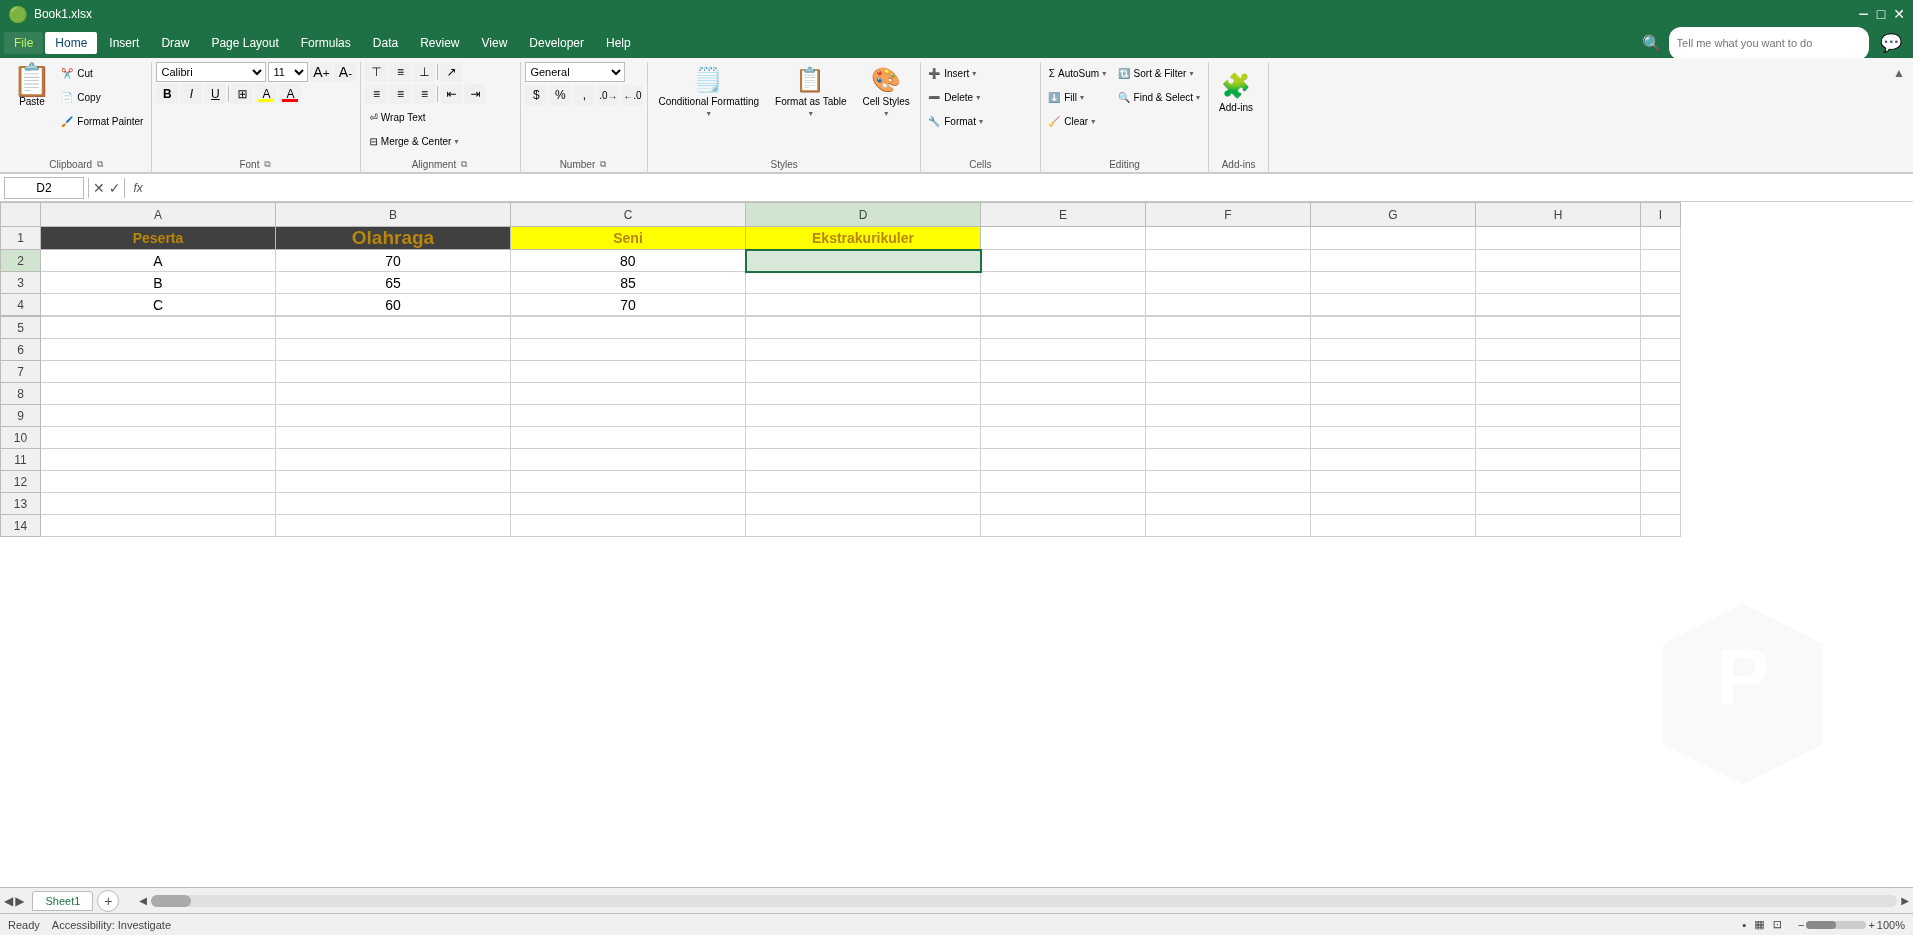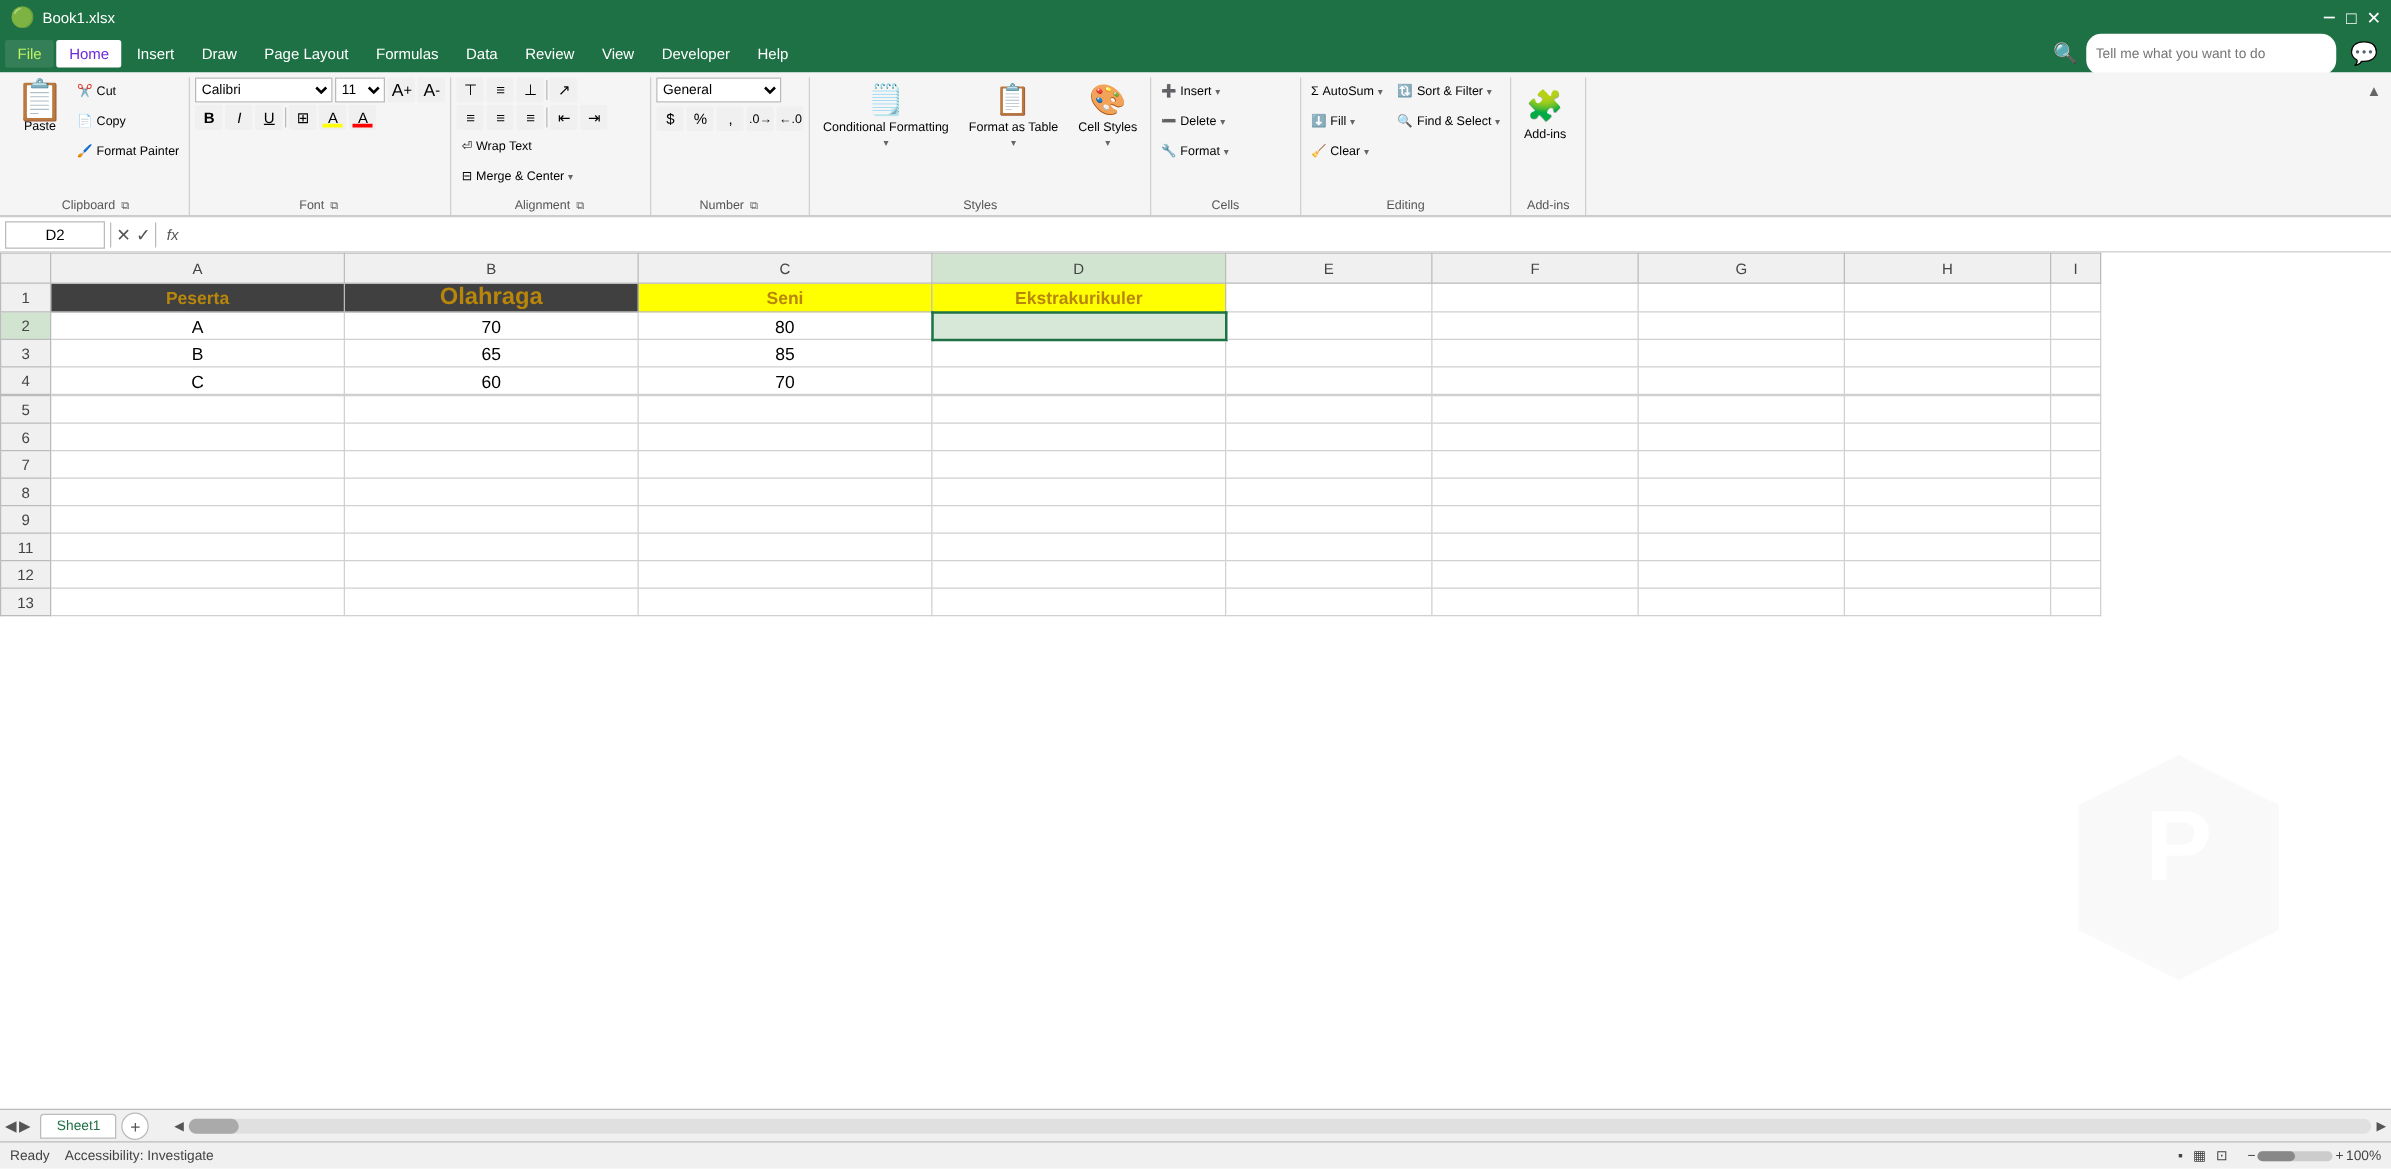--- a/index.html
+++ b/index.html
@@ -121,21 +121,21 @@
     </div>
     <div style="display:flex; gap:8px; align-items:center;">
       <span style="font-size:18px; cursor:pointer;">−</span>
       <span style="font-size:14px; cursor:pointer;">□</span>
       <span style="font-size:14px; cursor:pointer;">✕</span>
     </div>
   </div>
 
   <div style="background:#1e7145; display:flex; align-items:center; height:30px; padding:0 4px; gap:2px;">
     <div class="menu-item" style="background:rgba(255,255,255,0.1); color:#bef264;">File</div>
-    <div class="menu-item" style="background:white; color:#6d28d9; font-weight:500;">Home</div>
+    <div class="menu-item" style="background:white; color:#0c4a6e; font-weight:500;">Home</div>
     <div class="menu-item">Insert</div>
     <div class="menu-item">Draw</div>
     <div class="menu-item">Page Layout</div>
     <div class="menu-item">Formulas</div>
     <div class="menu-item">Data</div>
     <div class="menu-item">Review</div>
     <div class="menu-item">View</div>
     <div class="menu-item">Developer</div>
     <div class="menu-item">Help</div>
     <div style="flex:1;"></div>
@@ -544,20 +544,32 @@
               <td style="background: white; border: 1px solid rgb(208, 208, 208); height: 22px;"></td>
               <td style="background: white; border: 1px solid rgb(208, 208, 208); height: 22px;"></td>
               <td style="background: white; border: 1px solid rgb(208, 208, 208); height: 22px;"></td>
               <td style="background: white; border: 1px solid rgb(208, 208, 208); height: 22px;"></td>
               <td style="background: white; border: 1px solid rgb(208, 208, 208); height: 22px;"></td>
               <td style="background: white; border: 1px solid rgb(208, 208, 208); height: 22px;"></td>
               <td style="background: white; border: 1px solid rgb(208, 208, 208); height: 22px;"></td>
               <td style="background: white; border: 1px solid rgb(208, 208, 208); height: 22px;"></td>
             </tr>
             <tr>
+              <td style="background: rgb(240, 240, 240); border: 1px solid rgb(187, 187, 187); text-align: center; font-size: 12px; color: rgb(68, 68, 68); height: 22px; width: 40px;">10</td>
+              <td style="background: white; border: 1px solid rgb(208, 208, 208); height: 22px;"></td>
+              <td style="background: white; border: 1px solid rgb(208, 208, 208); height: 22px;"></td>
+              <td style="background: white; border: 1px solid rgb(208, 208, 208); height: 22px;"></td>
+              <td style="background: white; border: 1px solid rgb(208, 208, 208); height: 22px;"></td>
+              <td style="background: white; border: 1px solid rgb(208, 208, 208); height: 22px;"></td>
+              <td style="background: white; border: 1px solid rgb(208, 208, 208); height: 22px;"></td>
+              <td style="background: white; border: 1px solid rgb(208, 208, 208); height: 22px;"></td>
+              <td style="background: white; border: 1px solid rgb(208, 208, 208); height: 22px;"></td>
+              <td style="background: white; border: 1px solid rgb(208, 208, 208); height: 22px;"></td>
+            </tr>
+            <tr>
               <td style="background: rgb(240, 240, 240); border: 1px solid rgb(187, 187, 187); text-align: center; font-size: 12px; color: rgb(68, 68, 68); height: 22px; width: 40px;">11</td>
               <td style="background: white; border: 1px solid rgb(208, 208, 208); height: 22px;"></td>
               <td style="background: white; border: 1px solid rgb(208, 208, 208); height: 22px;"></td>
               <td style="background: white; border: 1px solid rgb(208, 208, 208); height: 22px;"></td>
               <td style="background: white; border: 1px solid rgb(208, 208, 208); height: 22px;"></td>
               <td style="background: white; border: 1px solid rgb(208, 208, 208); height: 22px;"></td>
               <td style="background: white; border: 1px solid rgb(208, 208, 208); height: 22px;"></td>
               <td style="background: white; border: 1px solid rgb(208, 208, 208); height: 22px;"></td>
               <td style="background: white; border: 1px solid rgb(208, 208, 208); height: 22px;"></td>
               <td style="background: white; border: 1px solid rgb(208, 208, 208); height: 22px;"></td>
@@ -569,20 +581,32 @@
               <td style="background: white; border: 1px solid rgb(208, 208, 208); height: 22px;"></td>
               <td style="background: white; border: 1px solid rgb(208, 208, 208); height: 22px;"></td>
               <td style="background: white; border: 1px solid rgb(208, 208, 208); height: 22px;"></td>
               <td style="background: white; border: 1px solid rgb(208, 208, 208); height: 22px;"></td>
               <td style="background: white; border: 1px solid rgb(208, 208, 208); height: 22px;"></td>
               <td style="background: white; border: 1px solid rgb(208, 208, 208); height: 22px;"></td>
               <td style="background: white; border: 1px solid rgb(208, 208, 208); height: 22px;"></td>
             </tr>
             <tr>
               <td style="background: rgb(240, 240, 240); border: 1px solid rgb(187, 187, 187); text-align: center; font-size: 12px; color: rgb(68, 68, 68); height: 22px; width: 40px;">13</td>
+              <td style="background: white; border: 1px solid rgb(208, 208, 208); height: 22px;"></td>
+              <td style="background: white; border: 1px solid rgb(208, 208, 208); height: 22px;"></td>
+              <td style="background: white; border: 1px solid rgb(208, 208, 208); height: 22px;"></td>
+              <td style="background: white; border: 1px solid rgb(208, 208, 208); height: 22px;"></td>
+              <td style="background: white; border: 1px solid rgb(208, 208, 208); height: 22px;"></td>
+              <td style="background: white; border: 1px solid rgb(208, 208, 208); height: 22px;"></td>
+              <td style="background: white; border: 1px solid rgb(208, 208, 208); height: 22px;"></td>
+              <td style="background: white; border: 1px solid rgb(208, 208, 208); height: 22px;"></td>
+              <td style="background: white; border: 1px solid rgb(208, 208, 208); height: 22px;"></td>
+            </tr>
+            <tr>
+              <td style="background: rgb(240, 240, 240); border: 1px solid rgb(187, 187, 187); text-align: center; font-size: 12px; color: rgb(68, 68, 68); height: 22px; width: 40px;">14</td>
               <td style="background: white; border: 1px solid rgb(208, 208, 208); height: 22px;"></td>
               <td style="background: white; border: 1px solid rgb(208, 208, 208); height: 22px;"></td>
               <td style="background: white; border: 1px solid rgb(208, 208, 208); height: 22px;"></td>
               <td style="background: white; border: 1px solid rgb(208, 208, 208); height: 22px;"></td>
               <td style="background: white; border: 1px solid rgb(208, 208, 208); height: 22px;"></td>
               <td style="background: white; border: 1px solid rgb(208, 208, 208); height: 22px;"></td>
               <td style="background: white; border: 1px solid rgb(208, 208, 208); height: 22px;"></td>
               <td style="background: white; border: 1px solid rgb(208, 208, 208); height: 22px;"></td>
               <td style="background: white; border: 1px solid rgb(208, 208, 208); height: 22px;"></td>
             </tr>

